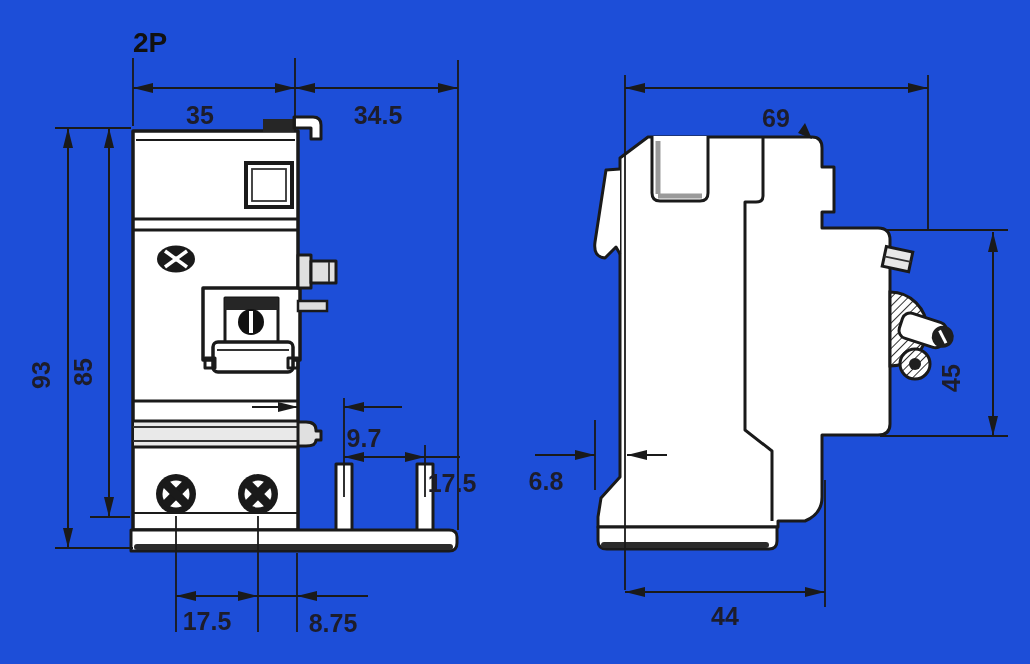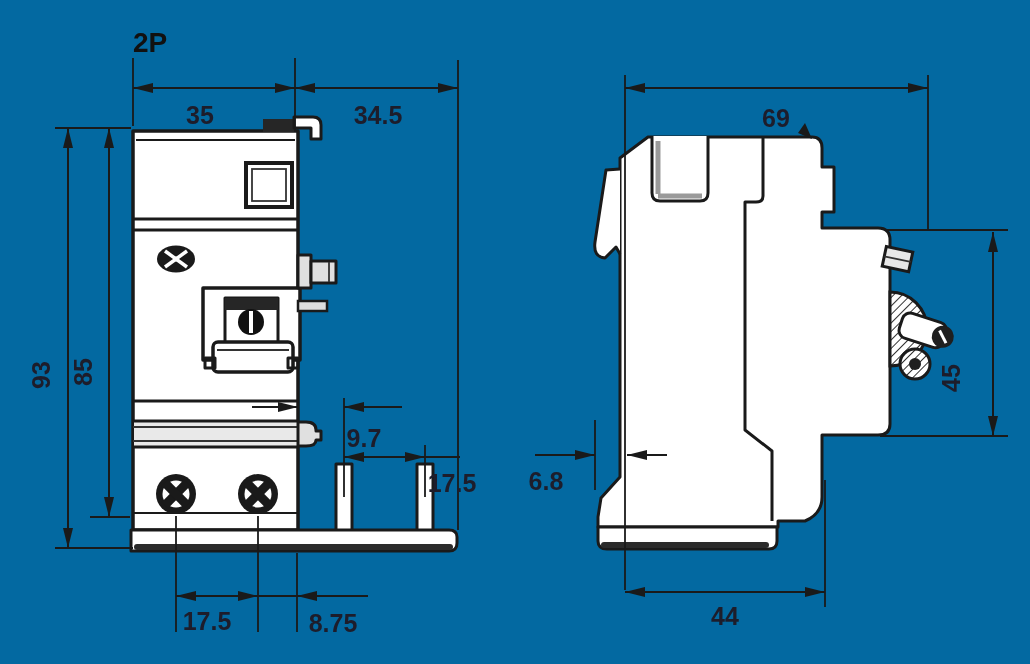--- a/index.html
+++ b/index.html
@@ -1,16 +1,16 @@
 <!DOCTYPE html>
 <html><head>
 <meta charset="utf-8">
 <style>
   html,body{margin:0;padding:0;background:#fff;}
-  .stage{position:relative;width:1030px;height:664px;background:#0369a1;overflow:hidden;}
+  .stage{position:relative;width:1030px;height:664px;background:#1d4ed8;overflow:hidden;}
   .outline{fill:#ffffff;stroke:#1a1a1a;stroke-width:3;stroke-linejoin:round;}
   .outline35{fill:#ffffff;stroke:#1a1a1a;stroke-width:3.5;stroke-linejoin:round;}
   .thick{stroke:#1a1a1a;stroke-width:3;fill:none;stroke-linejoin:round;}
   .med{stroke:#1a1a1a;stroke-width:2.2;fill:none;}
   .thin{stroke:#1a1a1a;stroke-width:1.8;fill:none;}
   .dimline{stroke:#1a1a1a;stroke-width:2;fill:none;}
   .arrow{fill:#1a1a1a;stroke:none;}
   .dimtext{font:bold 25px "Liberation Sans", sans-serif;fill:#1d1d2b;}
   .titletext{font:bold 28px "Liberation Sans", sans-serif;fill:#111111;}
   .grayband{fill:#e9e9e9;}

